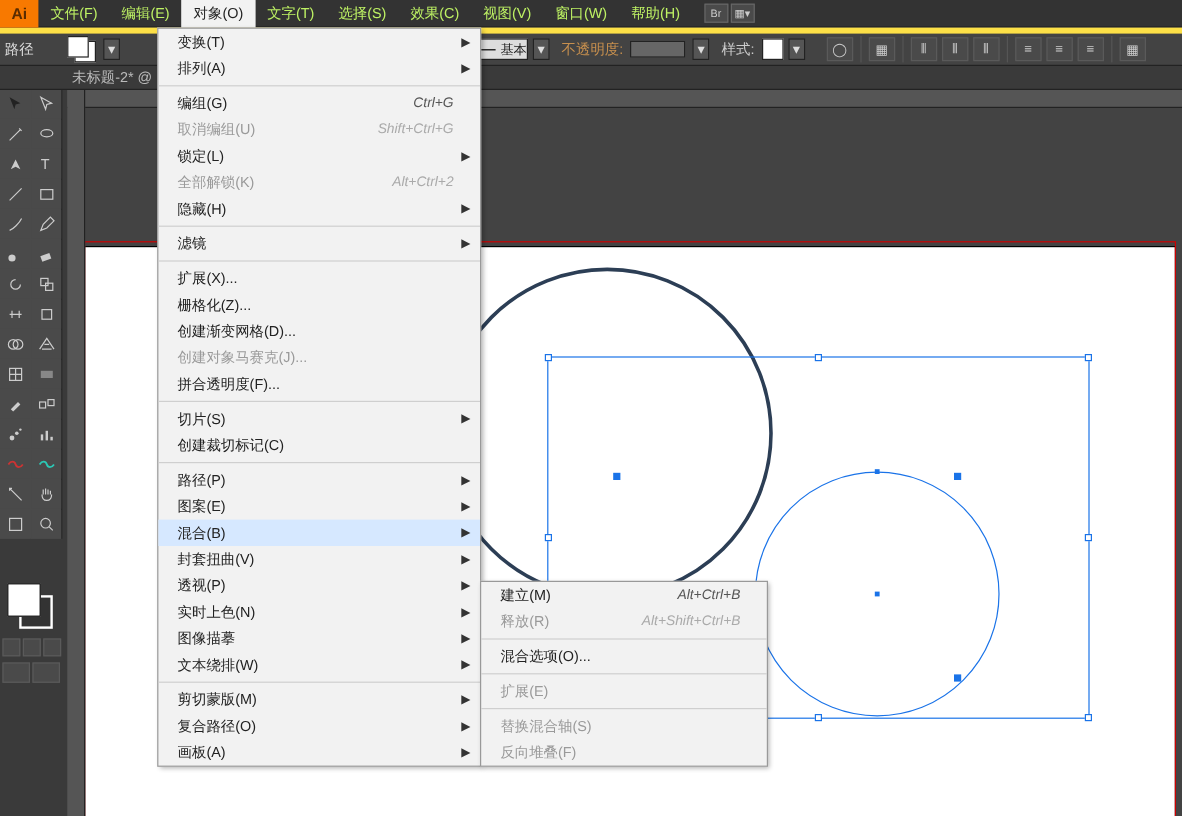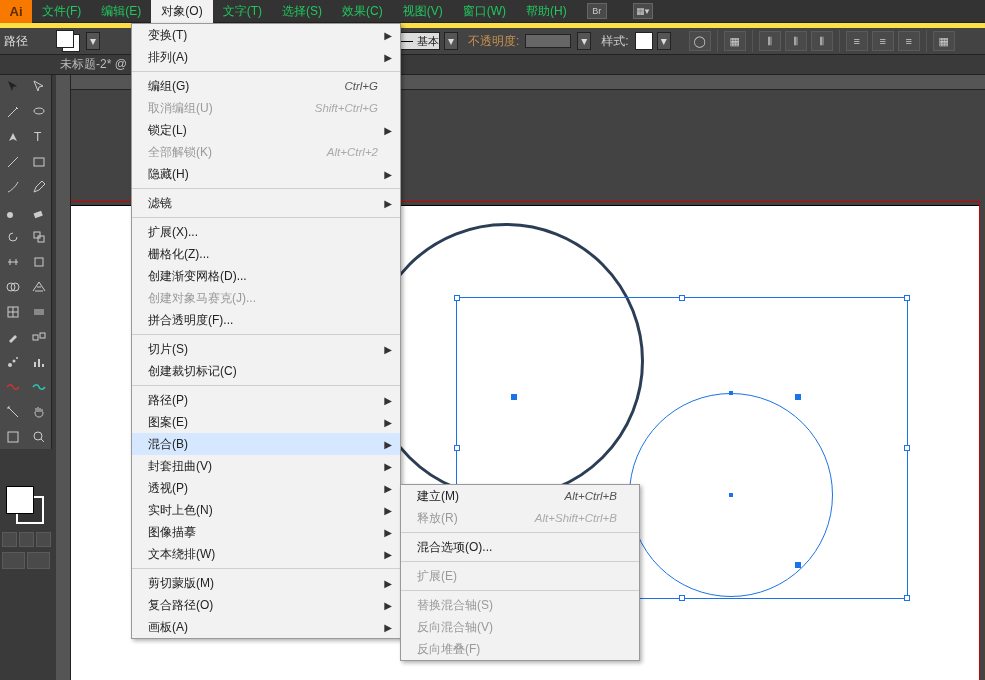--- a/index.html
+++ b/index.html
@@ -26,28 +26,28 @@
     color: #5a2c00;
     font-weight: bold;
     font-size: 13px;
     display: flex; align-items: center; justify-content: center;
   }
   .menu-bar { display: flex; height: 23px; }
   .menu-item {
     padding: 0 10px;
     height: 23px;
     display: flex; align-items: center;
-    color: #22c55e;
+    color: #bef264;
     cursor: default;
   }
   .menu-item.selected {
     background: #f2f2f2;
     color: #222;
   }
-  .top-rt { margin-left: 10px; display:flex; gap:26px; align-items:flex-start;}
+  .top-rt { margin-left: 10px; display:flex; gap:2px; align-items:flex-start;}
   .top-rt .sq {
     width:20px; height:16px; background:#4a4a4a; border:1px solid #666;
     display:flex; align-items:center; justify-content:center; font-size:9px; color:#ccc;
   }
   
   .ctrl-bar {
     height: 32px;
     background: #434343;
     border-top: 5px solid #fde047;
     border-bottom: 1px solid #222;
@@ -569,18 +569,15 @@
     </div>
   <hr>
   <div class="mi dis">
       <span>扩展(E)</span>
     </div>
   <hr>
   <div class="mi dis">
       <span>替换混合轴(S)</span>
     </div>
   <div class="mi dis">
-      <span>反向混合轴(V)</span>
-    </div>
-  <div class="mi dis">
       <span>反向堆叠(F)</span>
     </div>
 </div>
 
 </body></html>

